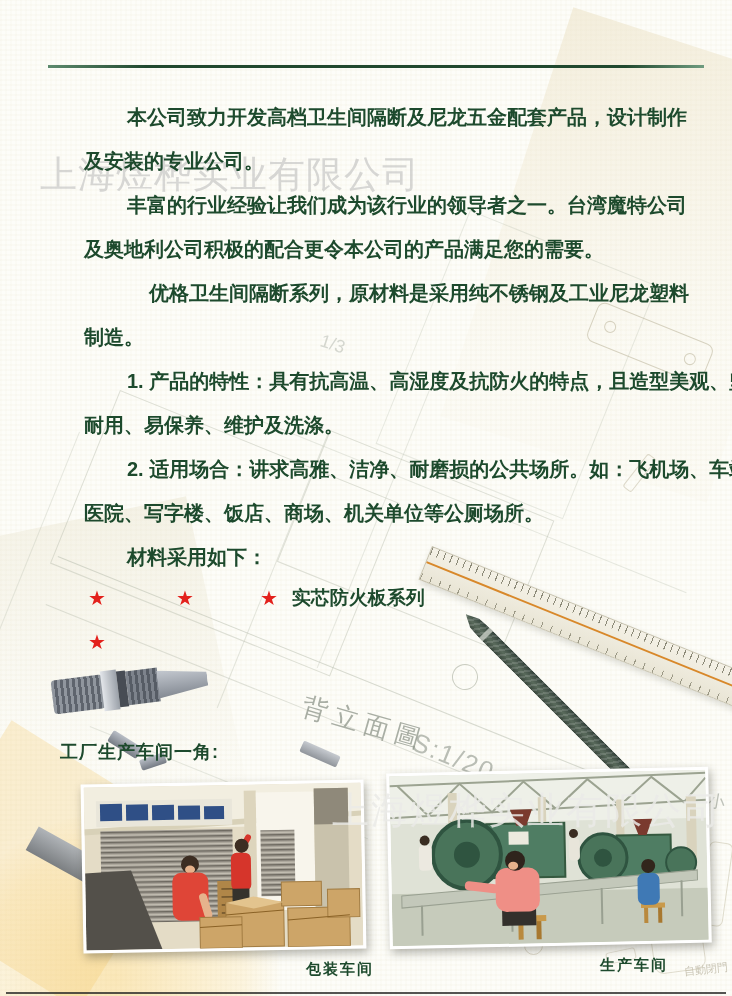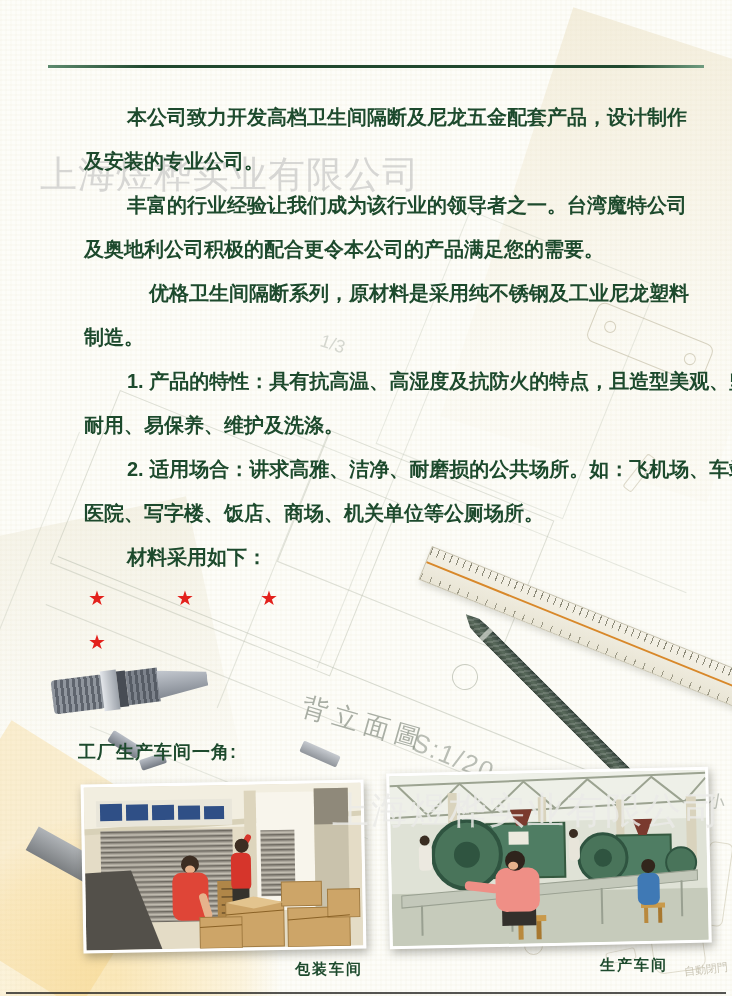--- a/index.html
+++ b/index.html
@@ -94,29 +94,29 @@
   .stars{position:absolute;left:88px;top:576px;z-index:2;color:#1d4a2d;font-size:19px;font-weight:700;}
   .star-row{display:flex;align-items:center;height:44px;white-space:nowrap;}
   .star-item{display:flex;align-items:center;} 
   .star{color:#e3211c;font-size:20px;margin-right:14px;}
   .si-1{margin-right:56px;} .si-2{margin-right:52px;}
   
   .wm{position:absolute;white-space:nowrap;pointer-events:none;}
   .wm1{left:40px;top:150px;z-index:1;font-size:37px;letter-spacing:1px;color:#b9b9b9;opacity:.55;}
   .wm2{left:332px;top:786px;z-index:4;font-size:37px;letter-spacing:2px;color:#ebebe8;opacity:.85;}
   
-  .factory-label{position:absolute;left:78px;top:740px;z-index:2;color:#1d4a2d;
+  .factory-label{position:absolute;left:60px;top:740px;z-index:2;color:#1d4a2d;
     font-size:18px;font-weight:800;letter-spacing:1px;text-align:right;}
   .photo{position:absolute;z-index:3;background:#fff;padding:3px;
     box-shadow:2px 4px 10px rgba(40,40,30,.35);}
   .photo svg{display:block;}
   .photo-left{left:82px;top:782px;transform:rotate(-1deg);}
   .photo-right{left:388px;top:770px;transform:rotate(-1.2deg);}
   .caption{position:absolute;z-index:4;color:#1d4a2d;font-size:15px;font-weight:700;letter-spacing:2px;}
-  .cap-left{left:295px;top:960px;}
+  .cap-left{left:306px;top:960px;}
   .cap-right{left:600px;top:956px;}
   .scan-edge{position:absolute;left:6px;bottom:2px;width:720px;height:2px;background:#2a2a28;opacity:.8;z-index:5;}
 </style>
 </head>
 <body>
 
 <div class="page">
 
   <div class="halftone"></div>
   <div class="cream-blob"></div>
@@ -191,20 +191,21 @@
   <div class="stars">
     <div class="star-row">
       <span class="star-item si-1">
         <span class="star">★</span>
       </span>
       <span class="star-item si-2">
         <span class="star">★</span>
       </span>
       <span class="star-item">
         <span class="star">★</span>
+        <span>实芯防火板系列</span>
       </span>
     </div>
     <div class="star-row">
       <span class="star-item">
         <span class="star">★</span>
       </span>
     </div>
   </div>
 
   <div class="factory-label">工厂生产车间一角:</div>

